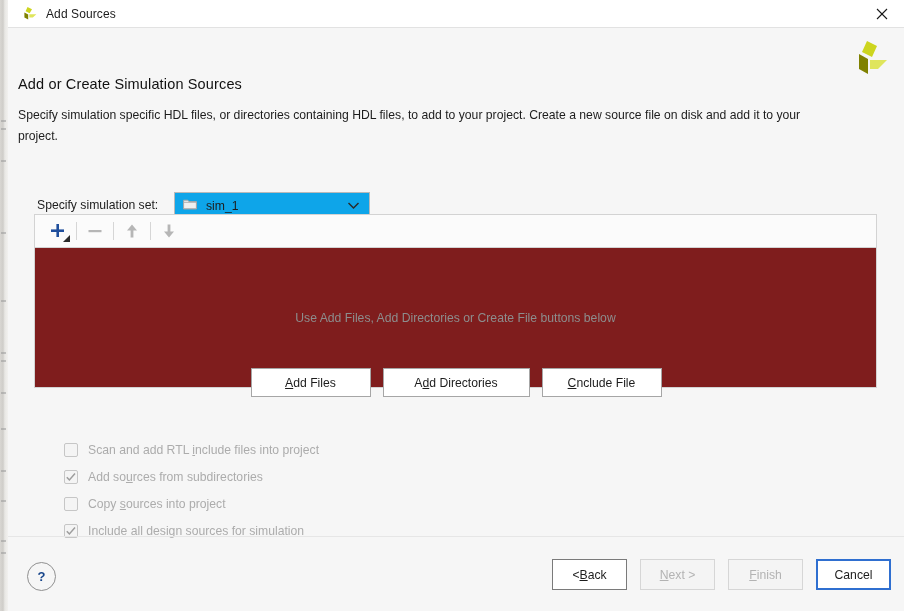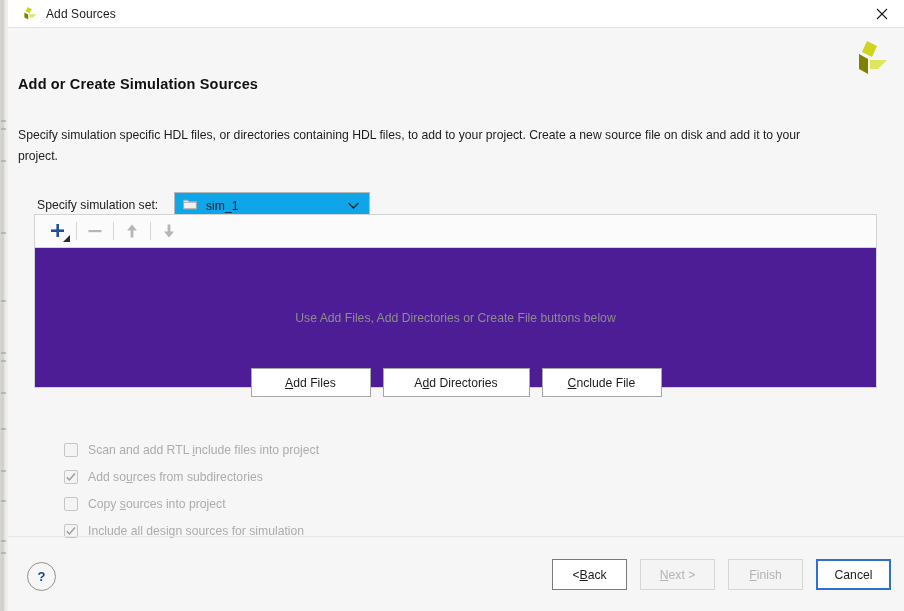--- a/index.html
+++ b/index.html
@@ -89,32 +89,31 @@
 
   .hdr {
     position: absolute;
     left: 0; top: 0;
     width: 896px; height: 100px;
   }
   .hdr-title {
     position: absolute;
     left: 10px; top: 48px;
     font-size: 14.5px;
-    font-weight: bold;
+    font-weight: normal;
     color: #111111;
     letter-spacing: .15px;
   }
   .hdr-desc {
     position: absolute;
     left: 10px; top: 77px;
     width: 810px;
     font-size: 12.2px;
     line-height: 21px;
     color: #1d1d1d;
-    margin-top: 20px;
   }
   .hdr-logo {
     position: absolute;
     right: 16px; top: 12px;
     width: 36px; height: 40px;
   }
 
   
   .simset-row {
     position: absolute;
@@ -181,21 +180,21 @@
     cursor: pointer;
   }
   .tb-btn.disabled { cursor: default; }
   .tb-sep {
     width: 1px; height: 18px;
     background: #d6d6d6;
     margin: 0 3px;
   }
   .list-area {
     height: 140px;
-    background: #4c1d95;
+    background: #7f1d1d;
     border: 1px solid #d3d3d3;
     border-top: none;
     box-sizing: border-box;
     display: flex;
     align-items: center;
     justify-content: center;
   }
   .list-empty-msg {
     font-size: 12.2px;
     color: #8d8d8d;

